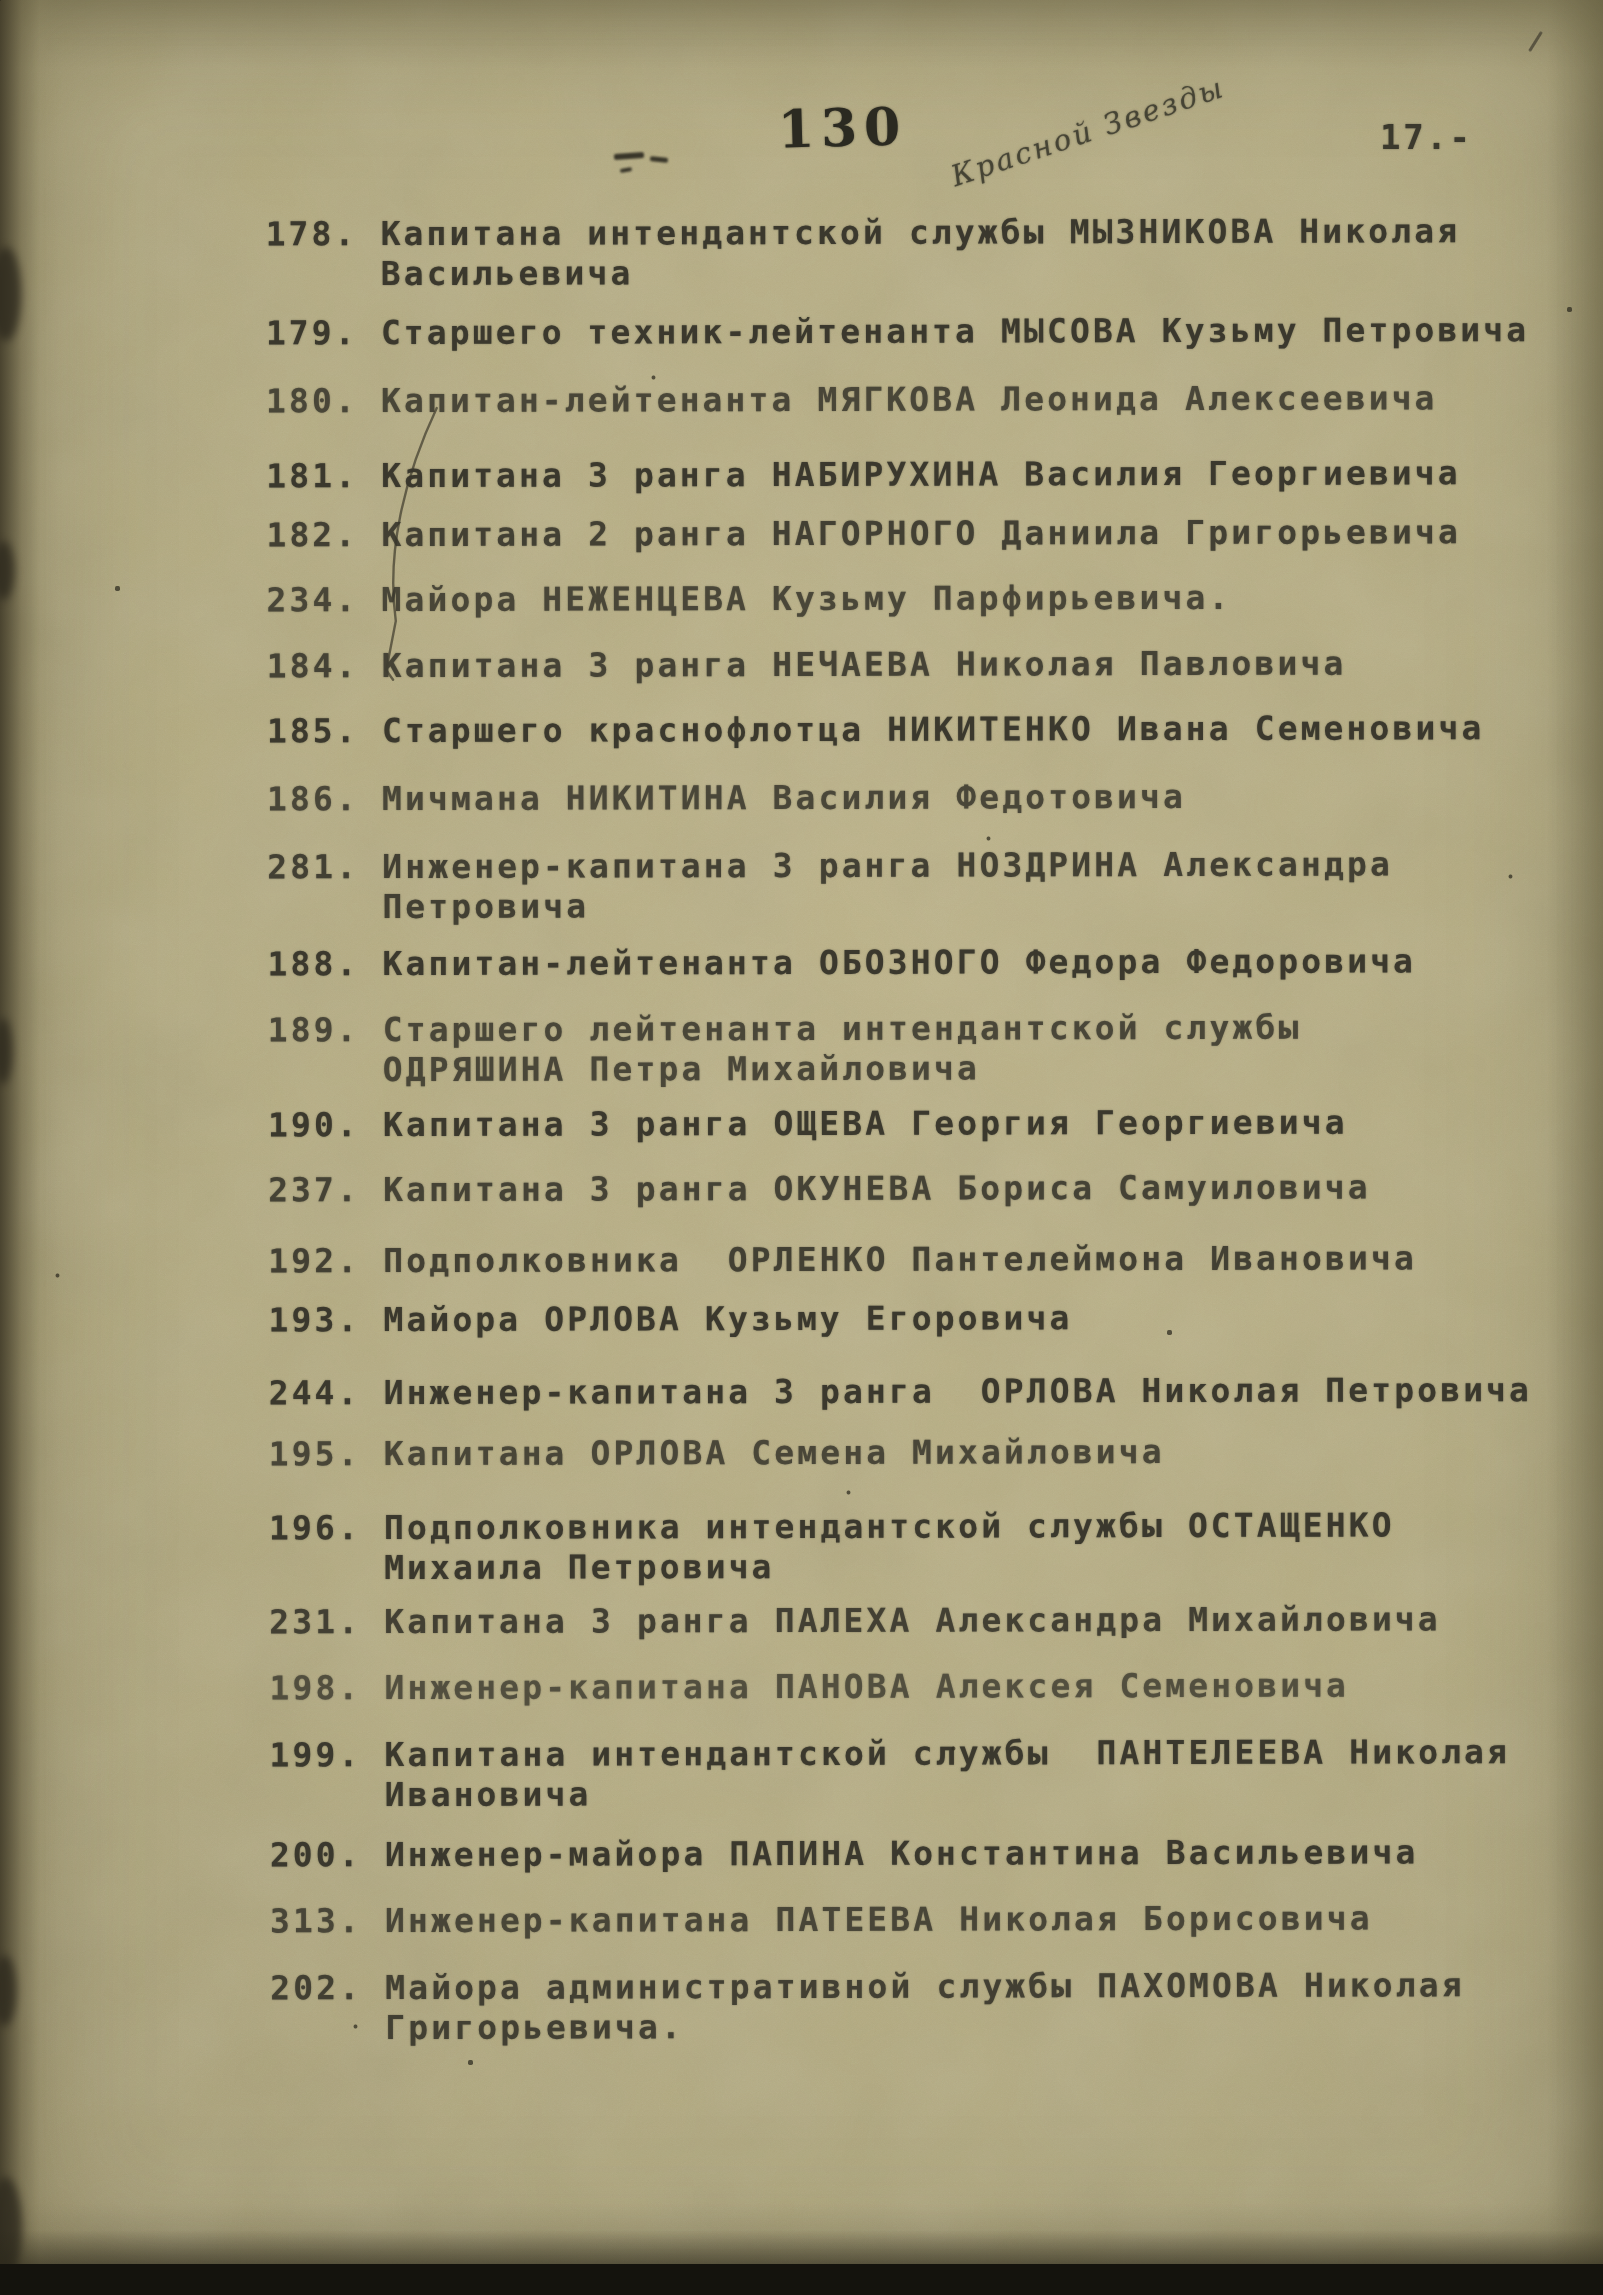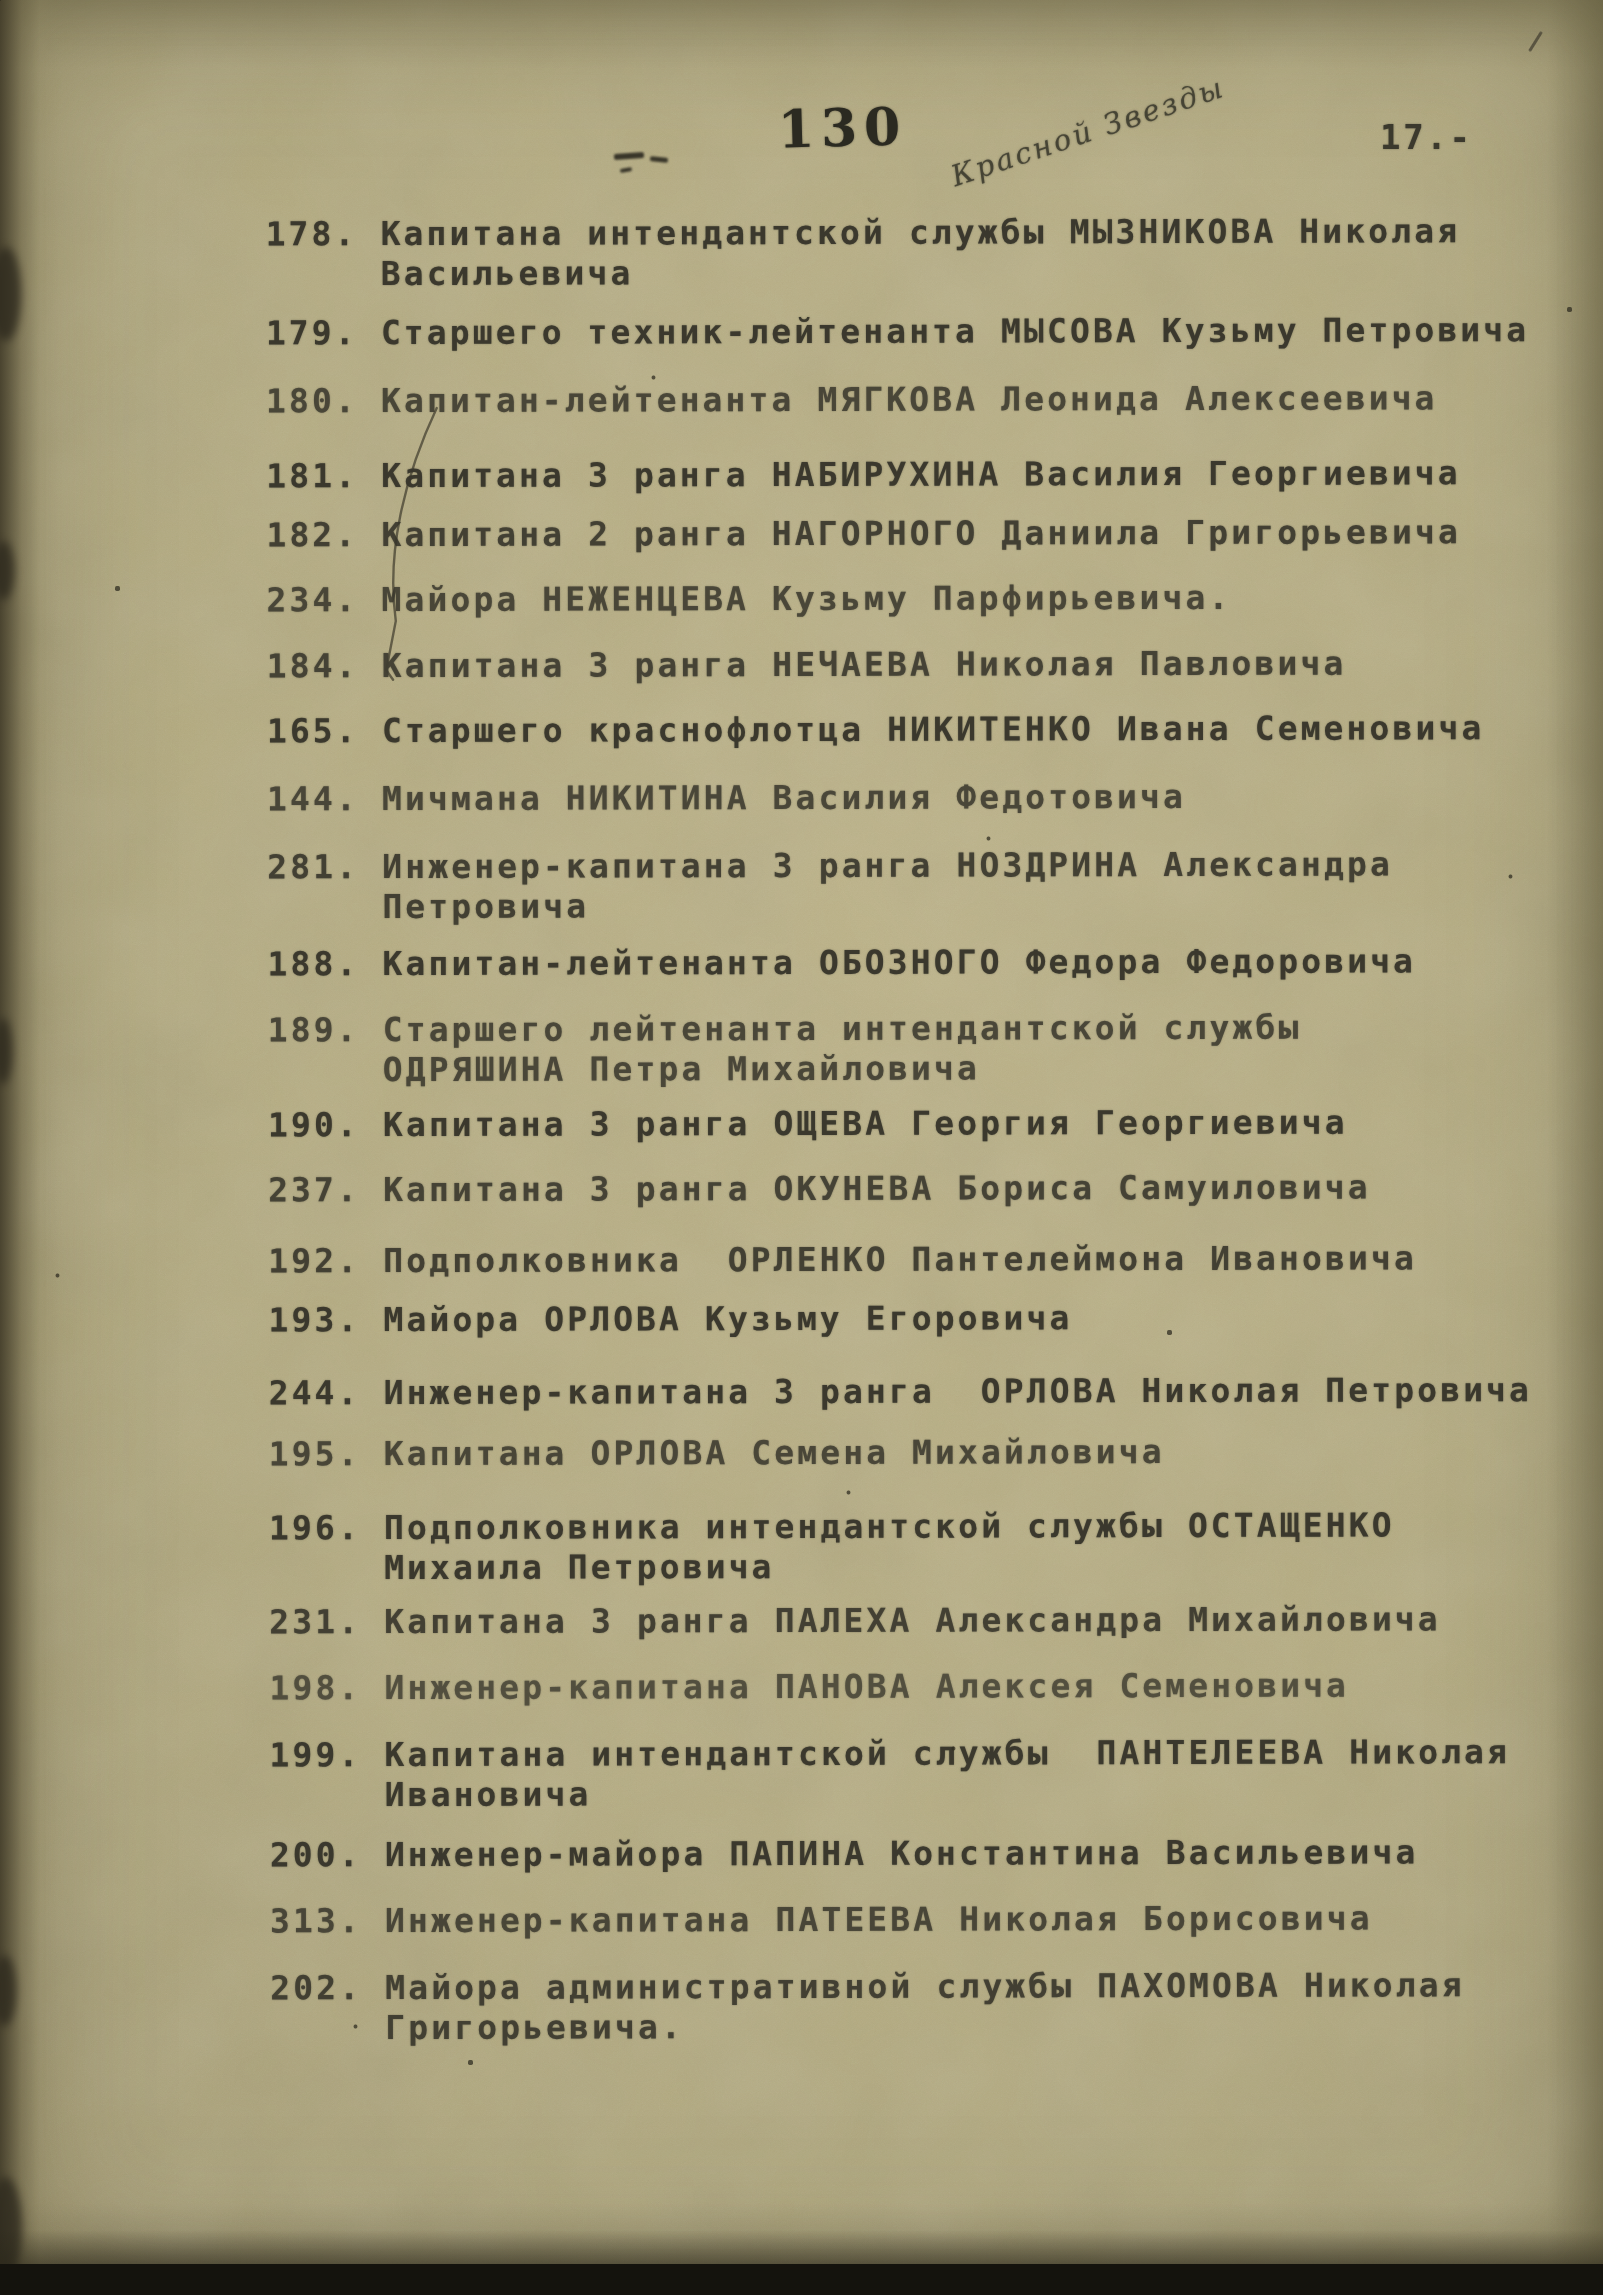--- a/index.html
+++ b/index.html
@@ -157,25 +157,25 @@
       </div>
       <div class="entry" style="top: 579px;">
         <span class="num">234.</span>
         <span class="txt">Майора НЕЖЕНЦЕВА Кузьму Парфирьевича.</span>
       </div>
       <div class="entry" style="top: 645px;">
         <span class="num">184.</span>
         <span class="txt">Капитана 3 ранга НЕЧАЕВА Николая Павловича</span>
       </div>
       <div class="entry" style="top: 710px;">
-        <span class="num">165.</span>
+        <span class="num">185.</span>
         <span class="txt">Старшего краснофлотца НИКИТЕНКО Ивана Семеновича</span>
       </div>
       <div class="entry" style="top: 778px;">
-        <span class="num">144.</span>
+        <span class="num">186.</span>
         <span class="txt">Мичмана НИКИТИНА Василия Федотовича</span>
       </div>
       <div class="entry" style="top: 846px;">
         <span class="num">281.</span>
         <span class="txt">Инженер-капитана 3 ранга НОЗДРИНА Александра
 Петровича</span>
       </div>
       <div class="entry" style="top: 943px;">
         <span class="num">188.</span>
         <span class="txt">Капитан-лейтенанта ОБОЗНОГО Федора Федоровича</span>

